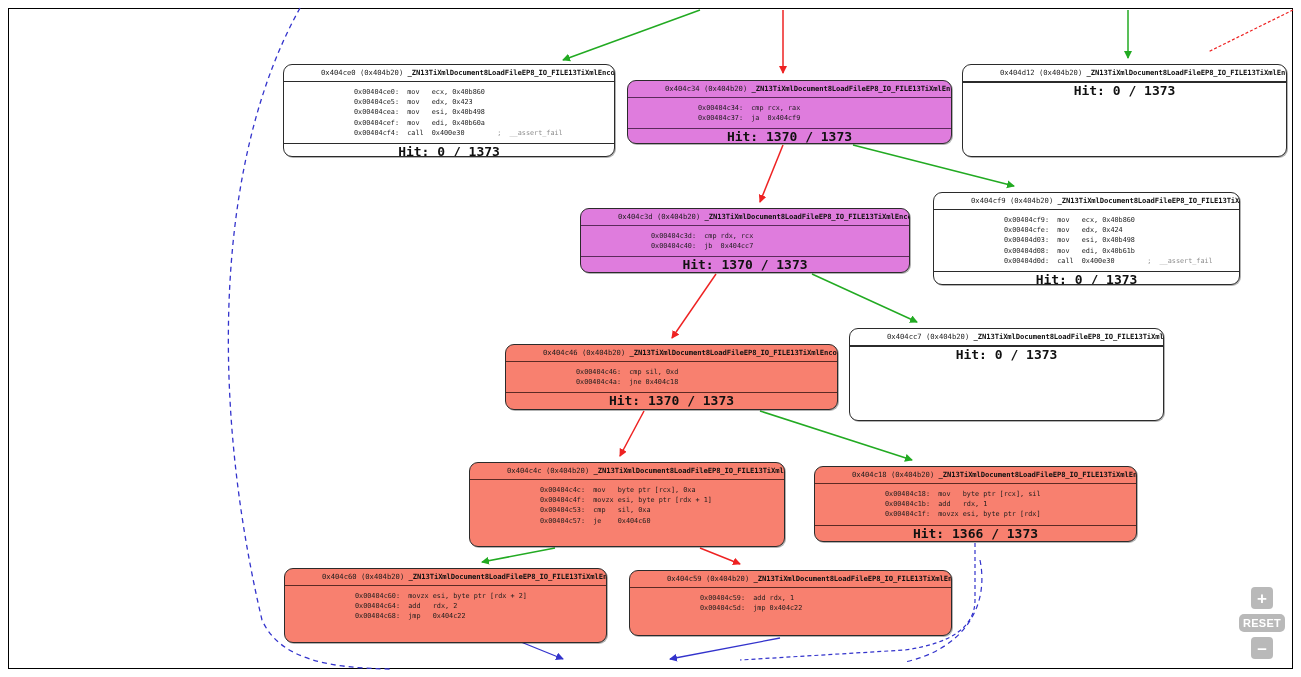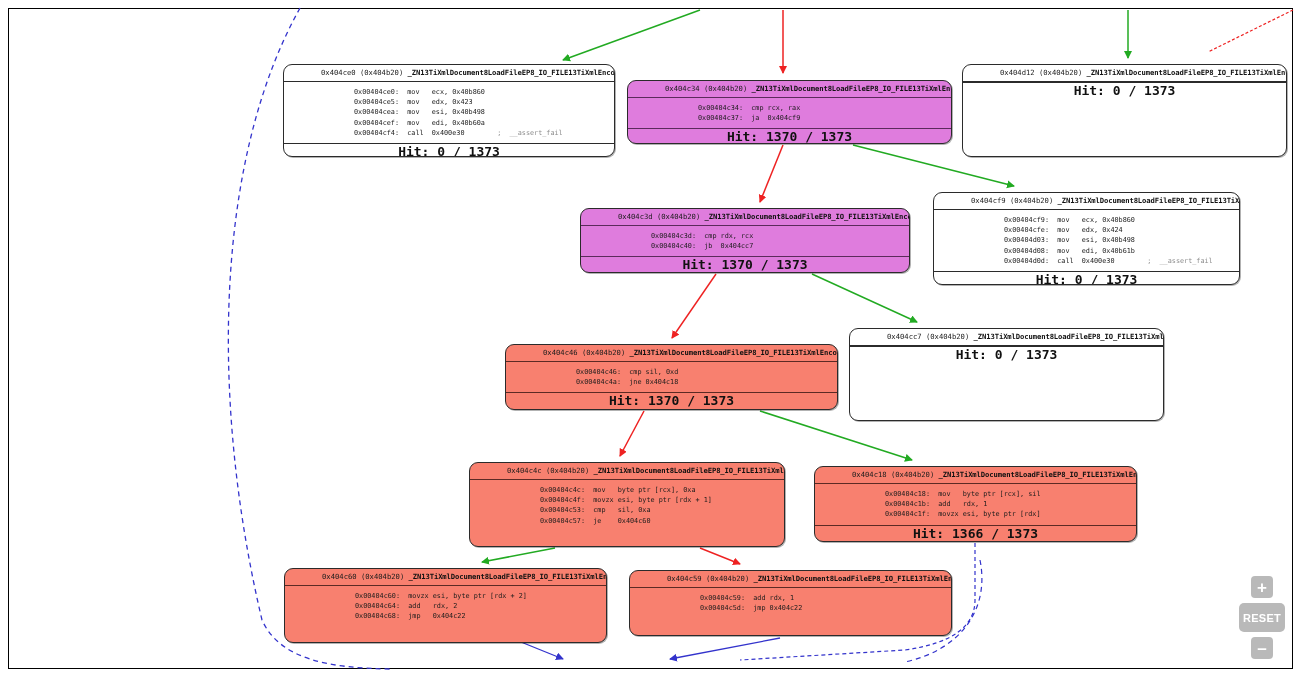--- a/index.html
+++ b/index.html
@@ -35,21 +35,21 @@
   .node.salmon{background:#f8806f;}
   .node.salmon .hdr,.node.salmon .foot{border-color:#5c2a24;}
 
   
   #zoomctl{position:absolute;right:16px;bottom:18px;width:46px;
            display:flex;flex-direction:column;align-items:center;gap:5px;}
   .zbtn{width:22px;height:22px;border-radius:4px;background:#b9b9b9;
         display:flex;align-items:center;justify-content:center;color:#fff;
         font-family:"Liberation Sans",sans-serif;font-weight:bold;font-size:17px;
         line-height:1;cursor:pointer;}
-  .zreset{width:46px;height:29px;border-radius:5px;background:#b9b9b9;
+  .zreset{width:46px;height:18px;border-radius:5px;background:#b9b9b9;
           display:flex;align-items:center;justify-content:center;color:#fff;
           font-family:"Liberation Sans",sans-serif;font-weight:bold;font-size:11px;
           letter-spacing:0.3px;cursor:pointer;}
 </style>
 </head>
 <body>
 
 <div id="canvas">
 
   <div id="frame"></div>

